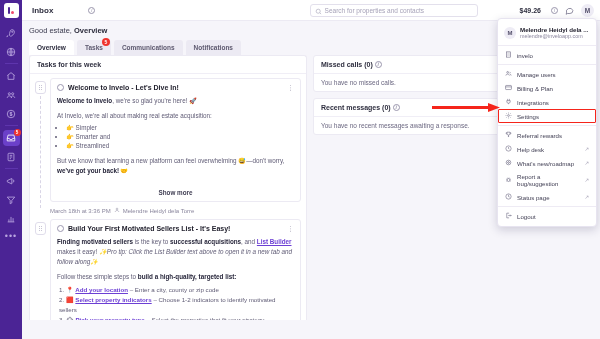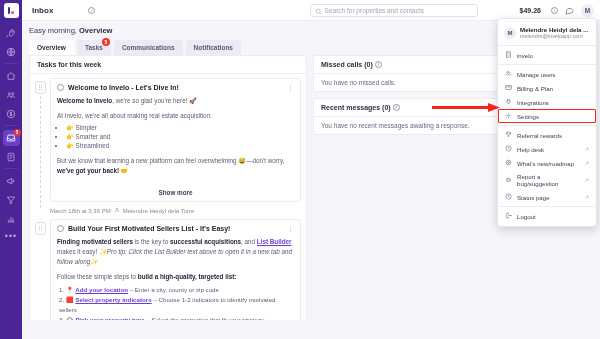--- a/index.html
+++ b/index.html
@@ -279,21 +279,21 @@
               <path d="M21 12a8 8 0 01-8 8H7l-4 2 1.2-3.6A8 8 0 1121 12z"></path>
             </svg>
         </span>
         <span class="avatar">M</span>
       </div>
     </div>
 
     <div class="page">
 
       <div class="greeting">
-        <span>Easy morning, </span><b>Overview</b>
+        <span>Good estate, </span><b>Overview</b>
       </div>
 
       <div class="tabs">
         <div class="tab active">
           <span>Overview</span>
         </div>
         <div class="tab">
           <span>Tasks</span>
           <span class="tab-badge">5</span>
         </div>

